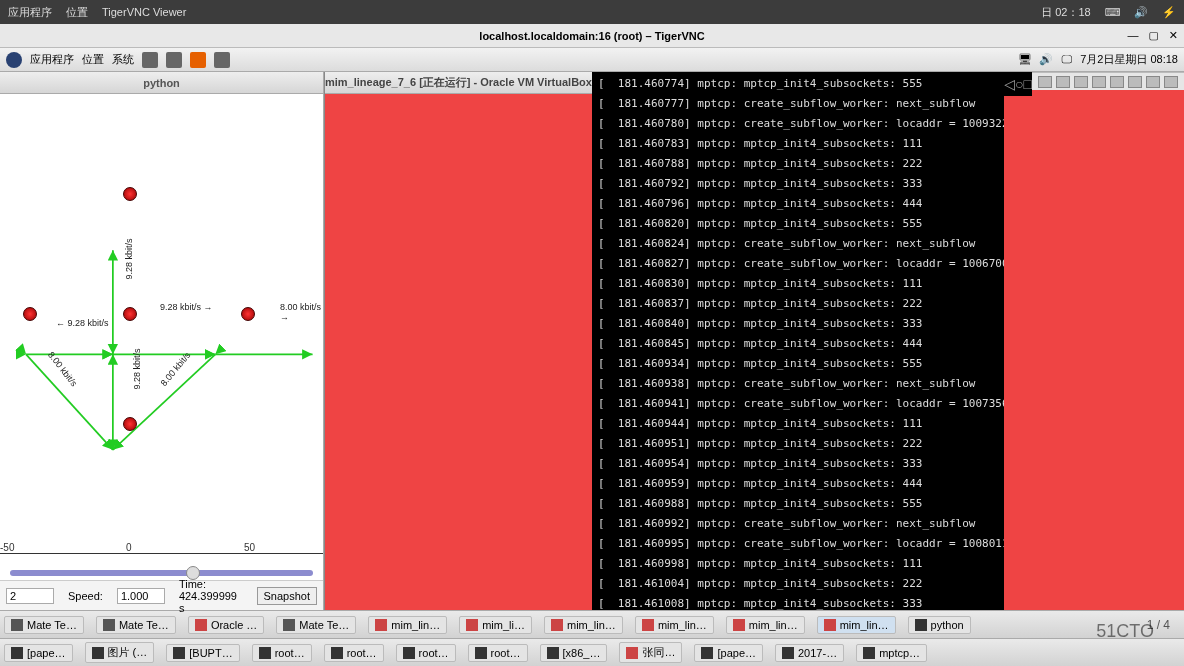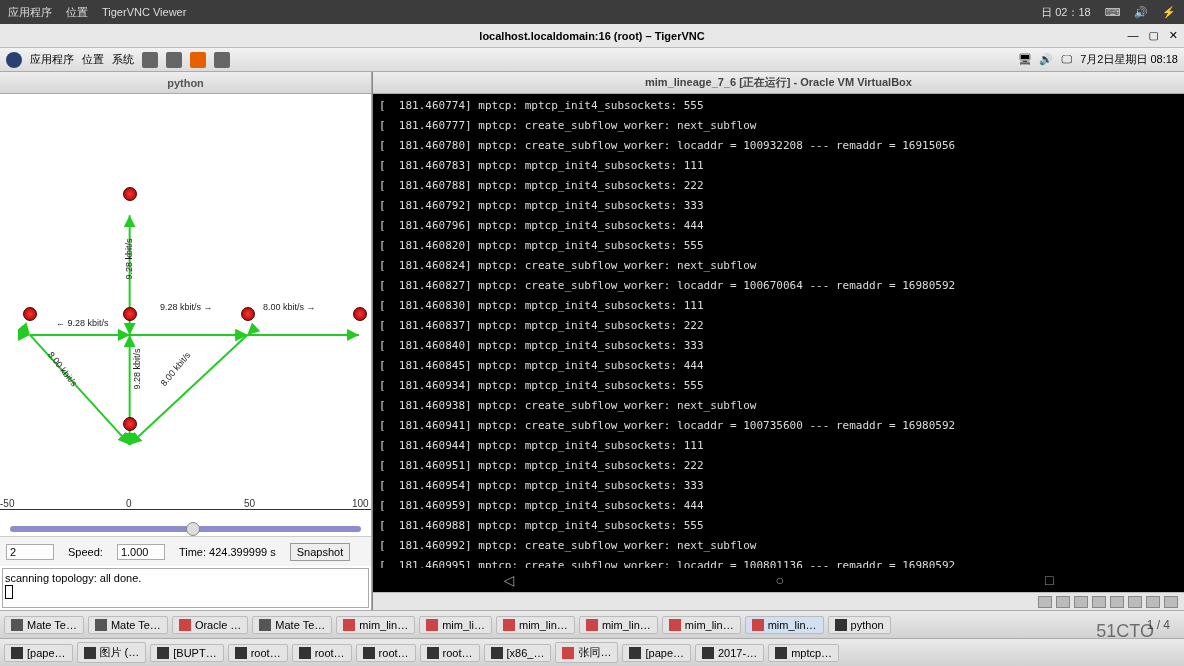--- a/index.html
+++ b/index.html
@@ -21,29 +21,29 @@
 .axis{position:absolute;bottom:26px;left:0;right:0;height:1px;background:#333}
 .tick{position:absolute;bottom:27px;font-size:10px;color:#333}
 .slider-track{position:absolute;bottom:4px;left:10px;right:10px;height:6px;background:#8c8ccf;border-radius:3px}
 .slider-thumb{position:absolute;width:14px;height:14px;background:#ddd;border:1px solid #888;border-radius:50%;bottom:0;left:186px}
 .edge-label{position:absolute;font-size:9px;color:#222}
 .controls{height:30px;display:flex;gap:14px;align-items:center;padding:0 6px;background:#f4f4f4;border-top:1px solid #ccc}
 .controls input{width:48px;border:1px solid #aaa;padding:1px 3px;background:#fff}
 .controls .btn{border:1px solid #999;background:#eee;padding:2px 6px}
 .scan-area{height:40px;background:#fff;border:1px solid #aaa;margin:2px;padding:2px;font-family:monospace;font-size:12px}
 .scan-area .cursor{display:inline-block;width:8px;height:14px;border:1px solid #000}
-.vb-win{flex:1;background:#ef4444;display:flex;flex-direction:column;border-left:1px solid #888}
+.vb-win{flex:1;background:#ef4444;display:flex;flex-direction:row;border-left:1px solid #888}
 .vb-title{height:22px;background:linear-gradient(#eee,#d6d6d6);display:flex;align-items:center;justify-content:center;font-weight:bold;color:#444;border-bottom:1px solid #aaa}
 .vb-menu{height:20px;display:flex;gap:14px;padding:2px 10px;color:#333;background:#efefef;border-bottom:1px solid #ccc}
 .console{flex:1;background:#000;color:#ddd;font-family:monospace;font-size:11px;padding:2px 6px;overflow:hidden;white-space:pre;line-height:20px}
 .android-nav{height:24px;background:#000;display:flex;justify-content:space-around;align-items:center;color:#999}
 .android-nav span{font-size:14px}
 .vb-status{height:18px;background:#e6e6e6;border-top:1px solid #bbb;display:flex;justify-content:flex-end;gap:4px;padding:0 6px;align-items:center}
 .vb-status .s{width:14px;height:12px;background:#bbb;border:1px solid #888}
-.taskbar{height:28px;background:linear-gradient(#eaeaea,#d2d2d2);border-top:1px solid #aaa;display:flex;align-items:center;padding:0 4px;gap:4px;overflow:hidden}
+.taskbar{height:28px;background:linear-gradient(#eaeaea,#d2d2d2);border-top:1px solid #aaa;display:flex;align-items:center;padding:0 4px;gap:12px;overflow:hidden}
 .task-item{display:flex;align-items:center;gap:4px;background:#e4e4e4;border:1px solid #bbb;padding:2px 6px;border-radius:2px;font-size:10px;white-space:nowrap;min-width:0}
 .task-item.active{background:#d0e0f0}
 .task-item .ic{width:12px;height:12px;background:#3478c0}
 .task-item .ic.g{background:#555}
 .task-item .ic.t{background:#333}
 .task-item .ic.o{background:#c44}
 .page-ind{margin-left:auto;padding:0 10px;font-size:12px;color:#555}
 .watermark{position:absolute;right:30px;bottom:24px;color:#000000;font-size:18px;opacity:.5}
 svg.edges{position:absolute;top:0;left:0;width:100%;height:100%}
 </style>
@@ -113,43 +113,39 @@
         </g>
       </svg>
       <div class="node" style="left:23px;top:213px"></div>
       <div class="node" style="left:123px;top:213px"></div>
       <div class="node" style="left:241px;top:213px"></div>
       <div class="node" style="left:353px;top:213px"></div>
       <div class="node" style="left:123px;top:93px"></div>
       <div class="node" style="left:123px;top:323px"></div>
       <span class="edge-label" style="left:56px;top:224px">← 9.28 kbit/s</span>
       <span class="edge-label" style="left:160px;top:208px">9.28 kbit/s →</span>
-      <span class="edge-label" style="left:263px;top:208px">8.00 kbit/s →</span>
+      <span class="edge-label" style="left:280px;top:208px">8.00 kbit/s →</span>
       <span class="edge-label" style="left:108px;top:160px;transform:rotate(-90deg)">9.28 kbit/s</span>
       <span class="edge-label" style="left:116px;top:270px;transform:rotate(-90deg)">9.28 kbit/s</span>
       <span class="edge-label" style="left:42px;top:270px;transform:rotate(52deg)">8.00 kbit/s</span>
       <span class="edge-label" style="left:155px;top:270px;transform:rotate(-50deg)">8.00 kbit/s</span>
       <div class="axis"></div>
       <span class="tick" style="left:0">-50</span>
       <span class="tick" style="left:126px">0</span>
       <span class="tick" style="left:244px">50</span>
       <span class="tick" style="left:352px">100</span>
       <div class="slider-track"></div>
       <div class="slider-thumb"></div>
     </div>
     <div class="controls">
       <input value="2" style="">
       <span>Speed:</span>
       <input value="1.000" style="">
       <span>Time: 424.399999 s</span>
       <span class="btn">Snapshot</span>
-    </div>
-    <div class="scan-area">
-      <span>scanning topology: all done.</span><br>
-      <span class="cursor"></span>
     </div>
   </div>
 
   <div class="vb-win">
     <div class="vb-title">mim_lineage_7_6 [正在运行] - Oracle VM VirtualBox</div>
     <div class="console" id="console">[  181.460774] mptcp: mptcp_init4_subsockets: 555
 [  181.460777] mptcp: create_subflow_worker: next_subflow
 [  181.460780] mptcp: create_subflow_worker: locaddr = 100932208 --- remaddr = 16915056
 [  181.460783] mptcp: mptcp_init4_subsockets: 111
 [  181.460788] mptcp: mptcp_init4_subsockets: 222

